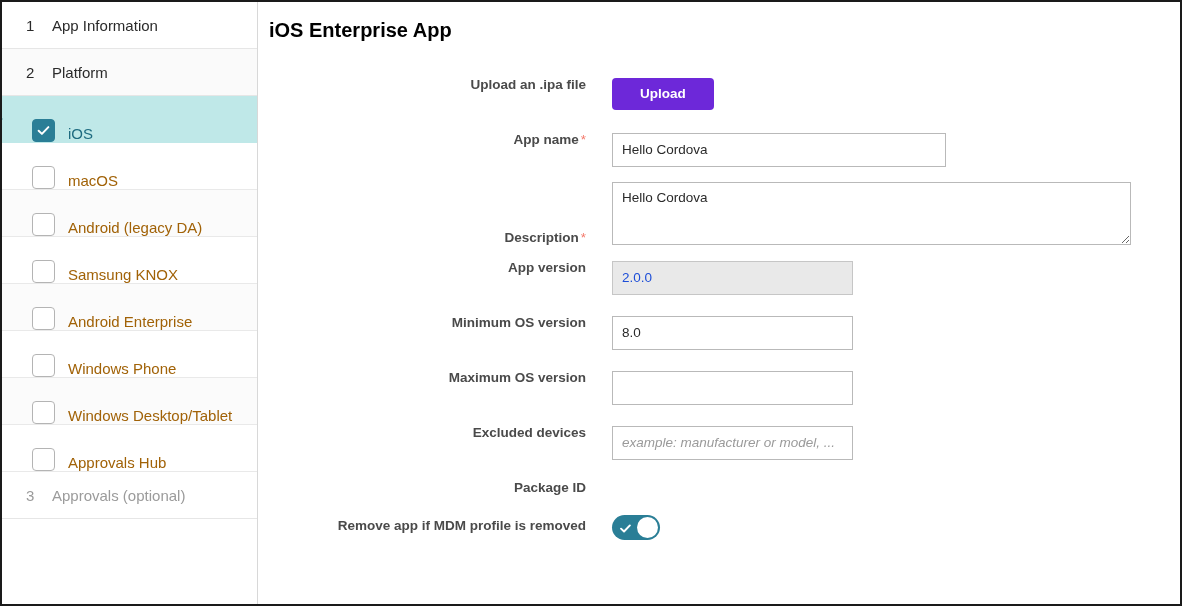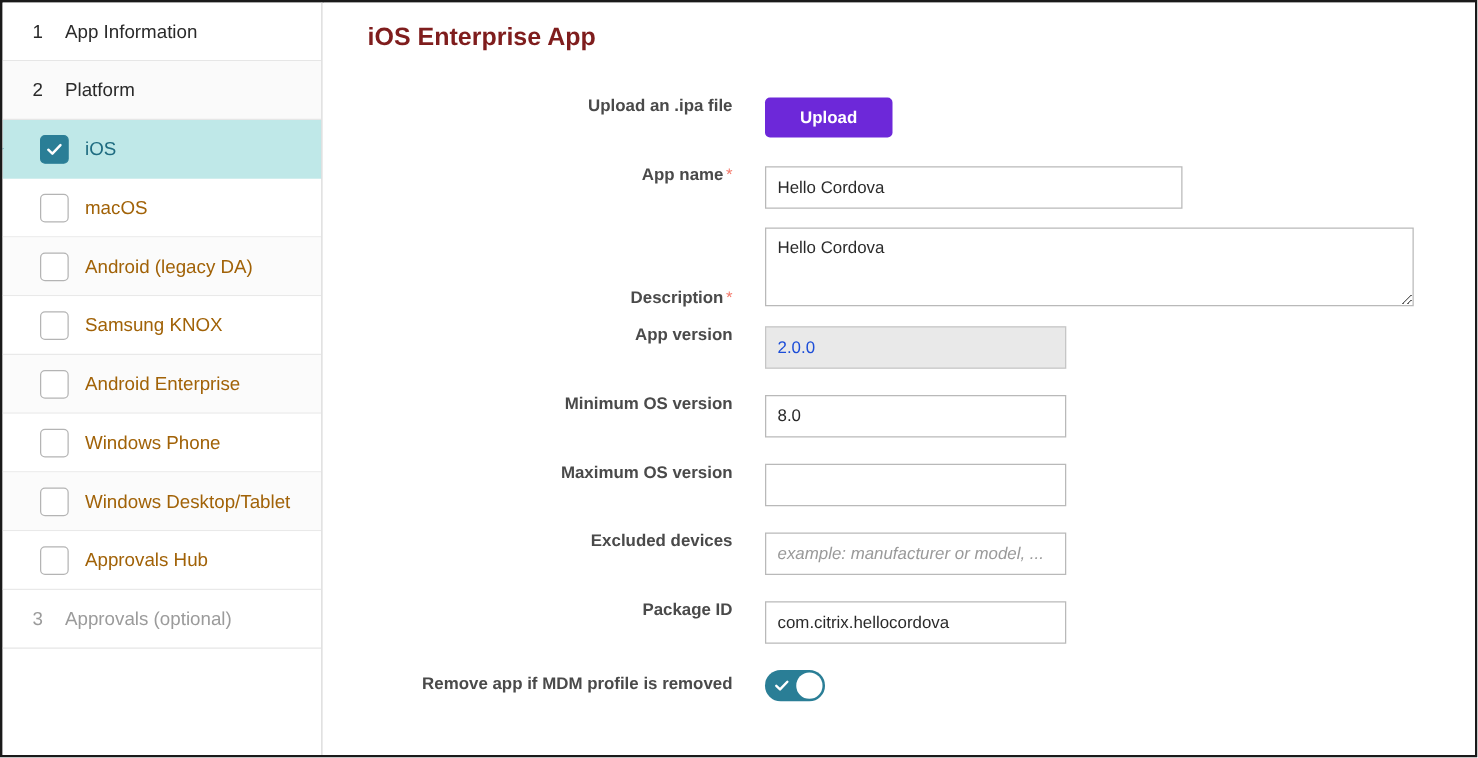--- a/index.html
+++ b/index.html
@@ -57,21 +57,21 @@
   .step-row .num {
     display: inline-block;
     min-width: 17px;
     margin-right: 9px;
   }
 
   .plat-row {
     position: relative;
     height: 47px;
     display: flex;
-    align-items: center;
+    align-items: flex-end;
     padding-left: 30px;
     border-bottom: 1px solid #e9e9e9;
     background: #fbfbfb;
     cursor: pointer;
   }
   .plat-row.alt { background: #ffffff; }
   .plat-row.selected {
     background: #bfe8e8;
     border-bottom-color: #bfe8e8;
   }
@@ -111,25 +111,25 @@
 
   
   #main {
     position: absolute;
     left: 257px; top: 0; right: 0; bottom: 0;
     background: #ffffff;
     overflow: hidden;
   }
   .page-title {
     position: absolute;
-    left: 35px;
+    left: 10px;
     top: 17px;
     font-size: 20px;
     font-weight: bold;
-    color: #7f1d1d;
+    color: #000000;
   }
 
   .form {
     position: absolute;
     left: 0; top: 76px;
     width: 100%;
   }
   .frow {
     display: flex;
     align-items: flex-start;
@@ -361,23 +361,20 @@
 
       <div class="frow" style="margin-bottom:21px;">
         <div class="flabel">Excluded devices</div>
         <div class="fctl">
           <input class="inp" style="width: 241px;" type="text" placeholder="example: manufacturer or model, ...">
         </div>
       </div>
 
       <div class="frow" style="margin-bottom:21px;">
         <div class="flabel">Package ID</div>
-        <div class="fctl">
-          <input class="inp" style="width: 241px;" type="text" value="com.citrix.hellocordova">
-        </div>
       </div>
 
       <div class="frow" style="margin-bottom:10px;">
         <div class="flabel" style="padding-top:4px;">Remove app if MDM profile is removed</div>
         <div class="fctl">
           <span class="toggle">
             <span class="tick">
               <svg width="13" height="13" viewBox="0 0 16 16" aria-hidden="true">
                 <path d="M2.5 8.2 L6.2 11.7 L13.4 4.2" fill="none" stroke="#ffffff" stroke-width="2.4" stroke-linecap="round" stroke-linejoin="round"></path>
               </svg>

